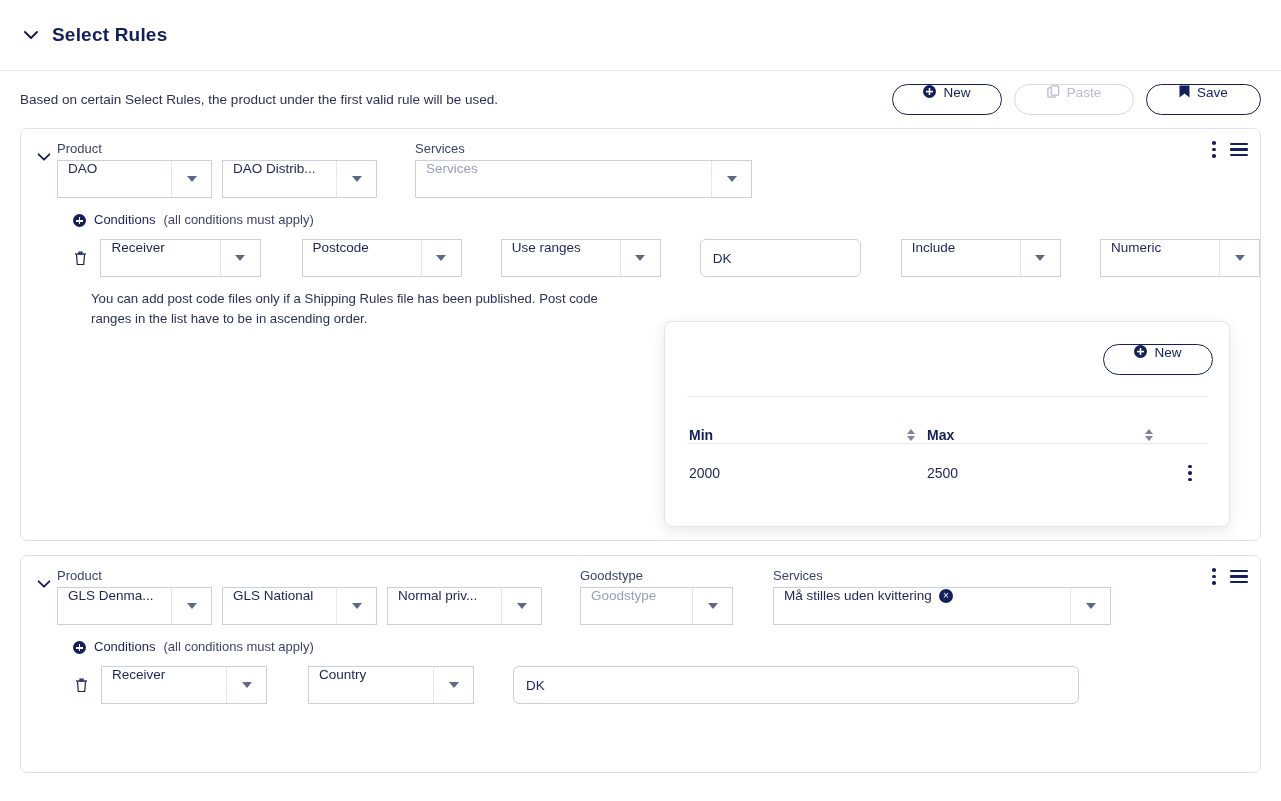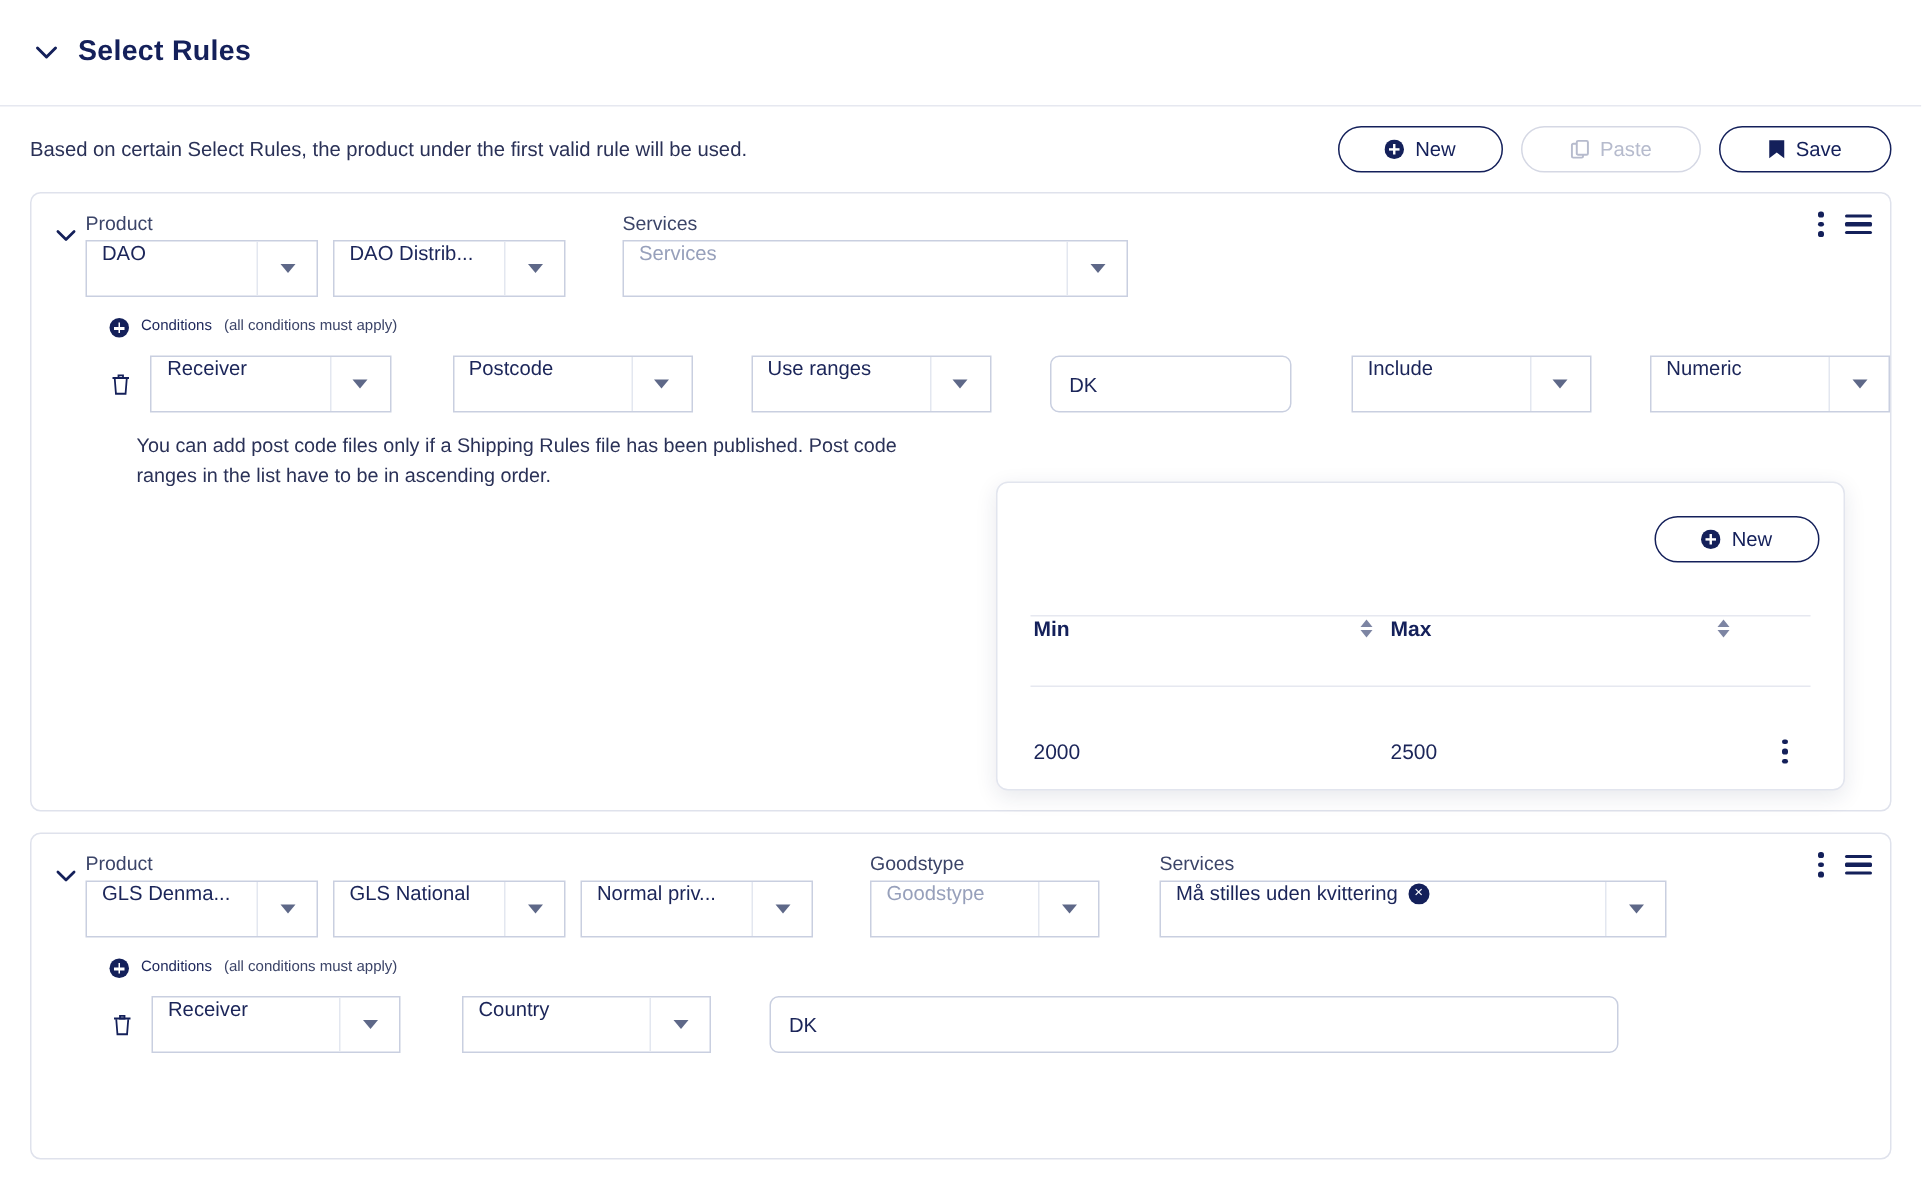--- a/index.html
+++ b/index.html
@@ -53,21 +53,21 @@
     flex: 1;
   }
   .btn {
     height: 31px;
     border-radius: 16px;
     border: 1px solid #14205a;
     background: #ffffff;
     color: #14205a;
     font-size: 13.5px;
     display: inline-flex;
-    align-items: center;
+    align-items: flex-start;
     justify-content: center;
     gap: 7px;
     padding: 0 20px;
     cursor: pointer;
     white-space: nowrap;
   }
   .btn.disabled {
     border-color: #d5d8e4;
     color: #b6bbcd;
     cursor: default;
@@ -170,24 +170,24 @@
     width: 4px;
     display: flex; flex-direction: column; align-items: center; gap: 3px;
   }
   .dots-v i { width: 3.5px; height: 3.5px; border-radius: 50%; background: #14205a; display: block; }
   .burger { width: 18px; display: flex; flex-direction: column; gap: 3px; }
   .burger i { height: 2.5px; background: #14205a; border-radius: 1px; display: block; }
 
   
   .cond-head {
     display: flex;
-    align-items: flex-start;
+    align-items: flex-end;
     gap: 8px;
     padding: 14px 0 0 52px;
-    font-size: 10px;
+    font-size: 13px;
     color: #1b2559;
   }
   .plus-circle {
     width: 13px; height: 13px;
     border-radius: 50%;
     background: #14205a;
     color: #fff;
     font-size: 11px;
     line-height: 13px;
     text-align: center;
@@ -247,25 +247,25 @@
   .ranges-toolbar {
     height: 74px;
     display: flex;
     align-items: center;
     justify-content: flex-end;
     padding: 0 16px;
   }
   .ranges-table { width: 100%; }
   .ranges-header {
     display: flex;
-    align-items: flex-start;
+    align-items: flex-end;
     border-top: 1px solid #e6e8f0;
     border-bottom: 1px solid #e6e8f0;
     height: 48px;
-    margin: 14px 22px;
+    margin: 0 22px;
     padding: 0 2px;
   }
   .rh-cell {
     font-size: 14px;
     font-weight: bold;
     color: #14205a;
     display: flex;
     align-items: center;
     justify-content: space-between;
     padding-right: 12px;

